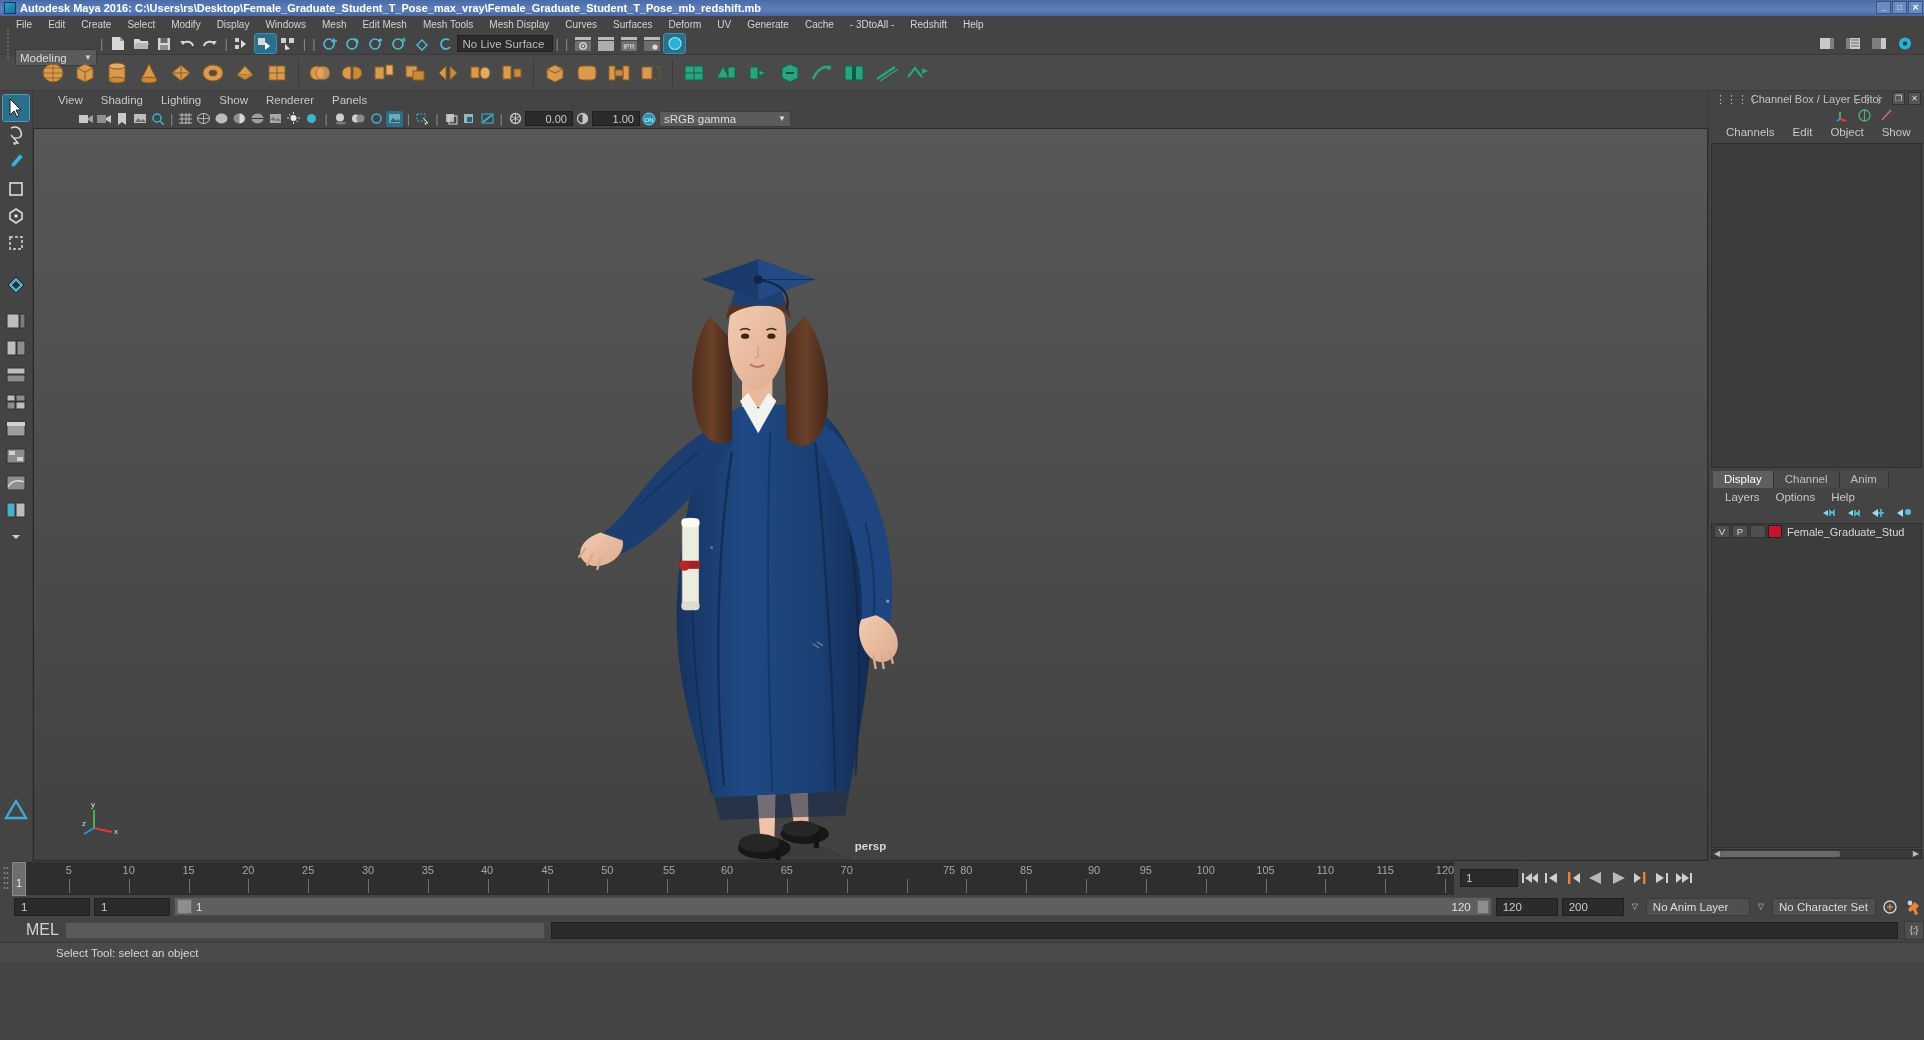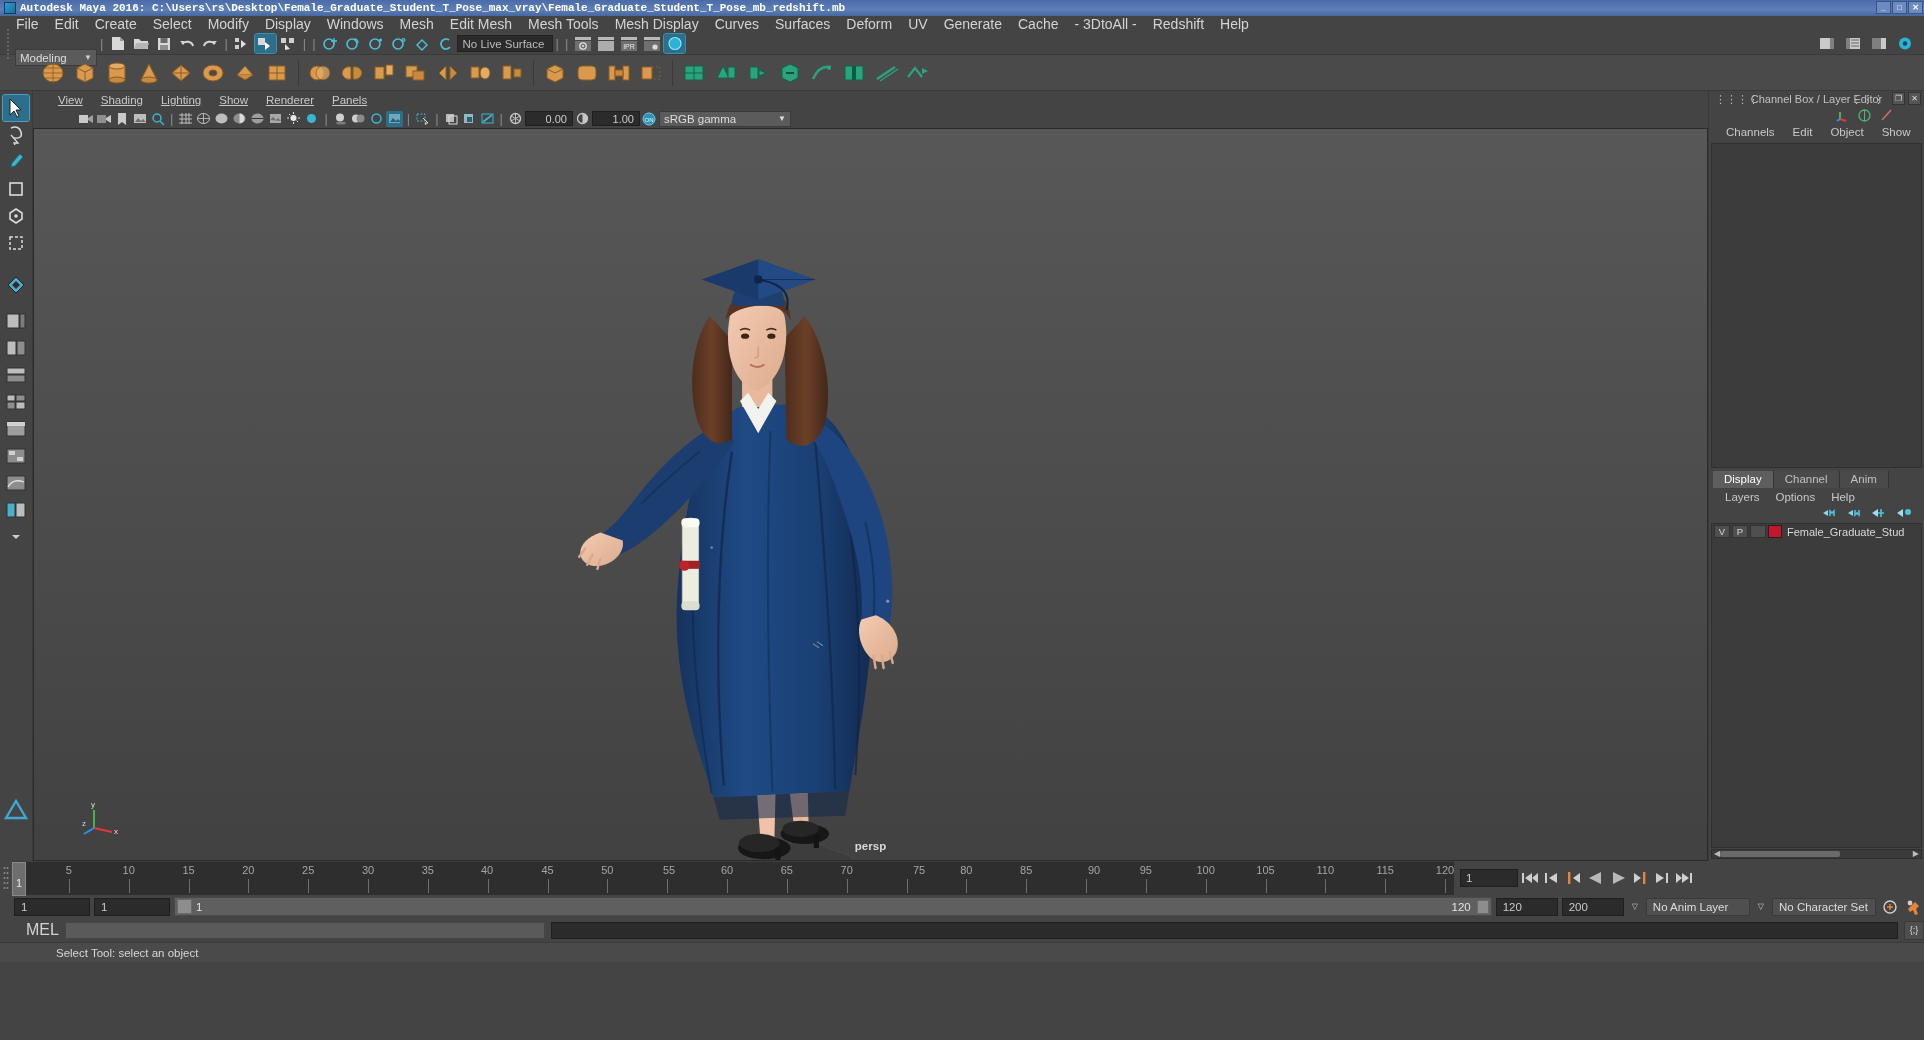--- a/index.html
+++ b/index.html
@@ -16,31 +16,31 @@
   .titlebar {
     height:16px; background:linear-gradient(to bottom,#4a6ba8,#5d7fb8 60%,#47679f);
     display:flex; align-items:center; padding:0 2px; color:#fff;
     font-size:11px; font-weight:bold; position:relative;
   }
   .titlebar .tb-icon {
     width:12px;height:12px;margin:0 4px 0 2px;
     background:linear-gradient(135deg,#2a9fd6,#1b6f99);
     border:1px solid #0d3f5a; flex:0 0 auto;
   }
-  .titlebar .tb-text { white-space:nowrap; overflow:hidden; letter-spacing:0px;font-family:Liberation Mono, monospace;}
+  .titlebar .tb-text { white-space:nowrap; overflow:hidden; letter-spacing:0px;}
   .win-btns { position:absolute; right:1px; top:1px; display:flex; gap:1px;}
   .win-btn {
     width:15px;height:13px;background:#6d8bc0;border:1px solid #39557f;
     color:#fff;font-size:8px;line-height:11px;text-align:center;
   }
 
   
   .menubar {
     height:17px; background:#444444; display:flex; align-items:center;
-    padding-left:8px; font-size:14px; color:#d4d4d4;
+    padding-left:8px; font-size:10px; color:#d4d4d4;
   }
   .menubar .mi { padding:0 8px; line-height:17px; white-space:nowrap; cursor:default;}
 
   
   .statusbar {
     height:22px; background:#444444; display:flex; align-items:center;
     padding-left:4px; gap:0px; border-bottom:1px solid #3a3a3a;
   }
   .dots {width:7px;height:20px;display:flex;flex-wrap:wrap;align-content:center;opacity:.5;margin:0 2px;}
   .dots i{width:2px;height:2px;background:#999;margin:1px;border-radius:50%;}
@@ -93,21 +93,21 @@
           border-radius:2px; }
   .tool.sel { background:#2c6f8c; outline:1px solid #4aa0c4;}
   .toolgap { height:14px; }
 
   
   .vpcol { flex:1; display:flex; flex-direction:column; background:#444; }
   .vpmenus {
     height:18px;background:#444444;display:flex;align-items:center;
     padding-left:16px;font-size:11.5px;gap:0px;
   }
-  .vpmenus .mi { padding:0 9px;line-height:18px;text-decoration:underline;}
+  .vpmenus .mi { padding:0 9px;line-height:18px;}
   .vptools {
     height:19px;background:#444444;display:flex;align-items:center;gap:1px;
     padding-left:44px;
   }
   .vbtn { width:17px;height:16px;display:flex;align-items:center;justify-content:center;border-radius:2px;}
   .vbtn.sel { background:#2c6f8c; }
   .numf { width:48px;height:15px;background:#2b2b2b;border:1px solid #1f1f1f;
           color:#c9c9c9;font-size:11px;display:flex;align-items:center;
           justify-content:flex-end;padding-right:5px;}
   .gammabox { height:16px;background:#5b5b5b;border:1px solid #3c3c3c;display:flex;
@@ -1096,21 +1096,21 @@
           <div class="ticklbl" style="left: 595.353px;">50</div>
           <div class="tick" style="left: 655.185px;"></div>
           <div class="ticklbl" style="left: 657px;">55</div>
           <div class="tick" style="left: 715.017px;"></div>
           <div class="ticklbl" style="left: 715.017px;">60</div>
           <div class="tick" style="left: 774.849px;"></div>
           <div class="ticklbl" style="left: 774.849px;">65</div>
           <div class="tick" style="left: 834.681px;"></div>
           <div class="ticklbl" style="left: 834.681px;">70</div>
           <div class="tick" style="left: 894.513px;"></div>
-          <div class="ticklbl" style="left: 907px;">75</div>
+          <div class="ticklbl" style="left: 937px;">75</div>
           <div class="tick" style="left: 954.345px;"></div>
           <div class="ticklbl" style="left: 954.345px;">80</div>
           <div class="tick" style="left: 1014.18px;"></div>
           <div class="ticklbl" style="left: 1014.18px;">85</div>
           <div class="tick" style="left: 1074.01px;"></div>
           <div class="ticklbl" style="left: 1074.01px; margin-left: 8px;">90</div>
           <div class="tick" style="left: 1133.84px;"></div>
           <div class="ticklbl" style="left: 1133.84px;">95</div>
           <div class="tick" style="left: 1193.67px;"></div>
           <div class="ticklbl" style="left: 1193.67px;">100</div>

